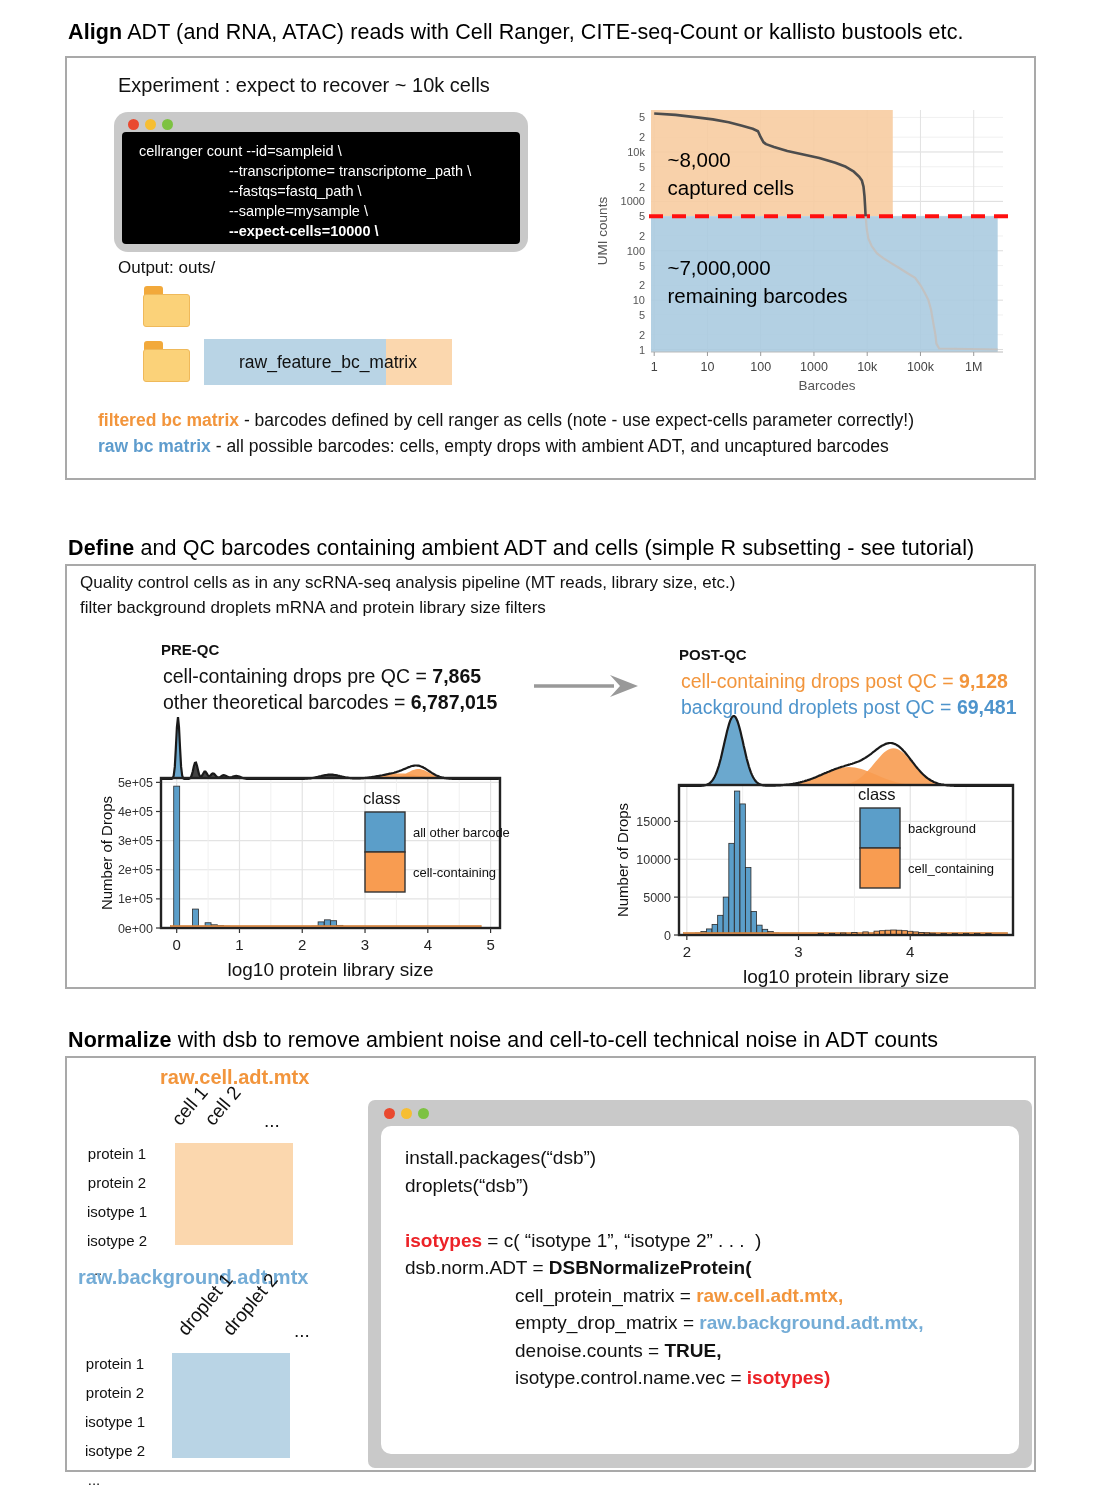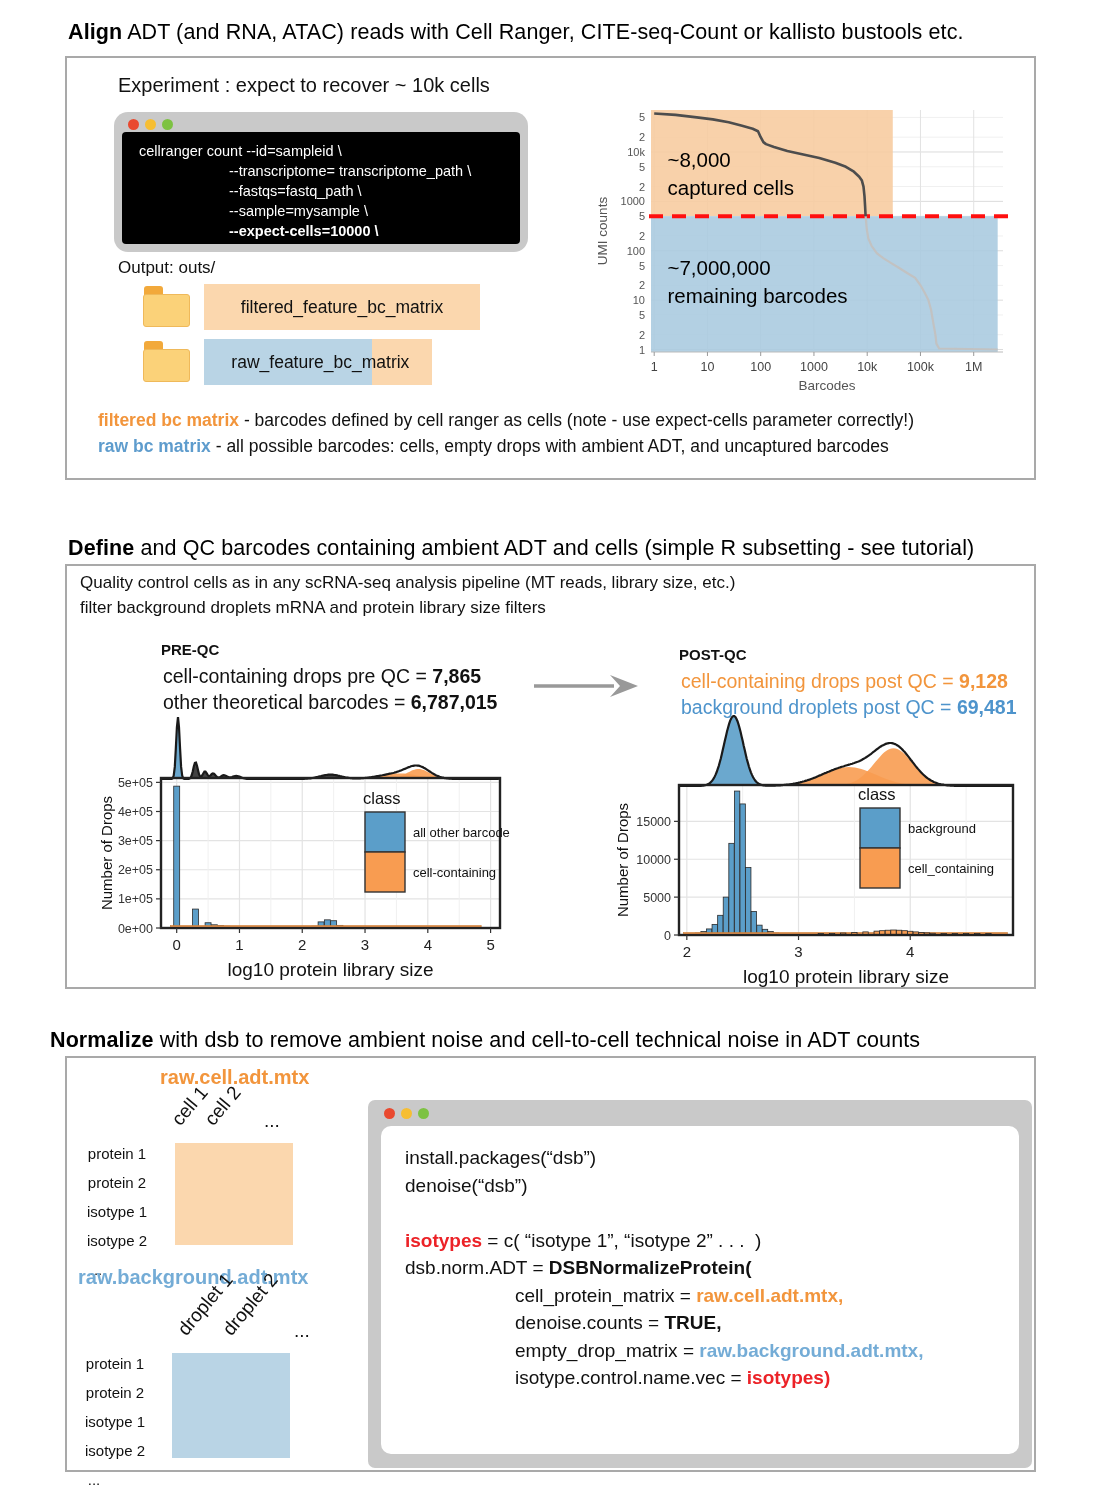--- a/index.html
+++ b/index.html
@@ -127,29 +127,26 @@
       <text x="74.50832072617247" y="64.91836734693877" font-size="20.5" fill="#000"><tspan x="74.50832072617247" dy="0">~8,000</tspan><tspan x="74.50832072617247" dy="28">captured cells</tspan></text>
       <text x="74.50832072617247" y="172.58367346938775" font-size="20.5" fill="#000"><tspan x="74.50832072617247" dy="0">~7,000,000</tspan><tspan x="74.50832072617247" dy="28">remaining barcodes</tspan></text>
     </svg>
 
   <div class="abs out-label" style="left:118px;top:258px">Output: outs/</div>
 
   <div class="abs folder" style="left:143px;top:286px">
       <div class="ftab"></div>
       <div class="fbody"></div>
     </div>
-  <div class="abs fbox" style="left:204px;top:284px;width:276px;background:#FBD7AE">
-      <span>filtered_feature_bc_matrix</span>
-    </div>
 
   <div class="abs folder" style="left:143px;top:341px">
       <div class="ftab"></div>
       <div class="fbody"></div>
     </div>
-  <div class="abs fbox" style="left:204px;top:339px;width:228px;background:linear-gradient(90deg,#B9D4E5 0%,#B9D4E5 73.5%,#FBD7AE 73.5%,#FBD7AE 100%)">
+  <div class="abs fbox" style="left:204px;top:339px;width:248px;background:linear-gradient(90deg,#B9D4E5 0%,#B9D4E5 73.5%,#FBD7AE 73.5%,#FBD7AE 100%)">
       <span style="width:76%;text-align:center">raw_feature_bc_matrix</span>
     </div>
 
   <div class="abs caption" style="left:98px;top:408px">
     <div><span class="lead-orange">filtered bc matrix</span><span> - barcodes defined by cell ranger as cells (note - use expect-cells parameter correctly!)</span></div>
     <div><span class="lead-blue">raw bc matrix</span><span> - all possible barcodes: cells, empty drops with ambient ADT, and uncaptured barcodes</span></div>
   </div>
 
   <div class="abs sec-title" style="left:68px;top:536px"><b>Define</b><span> and QC barcodes containing ambient ADT and cells (simple R subsetting - see tutorial)</span></div>
 
@@ -326,21 +323,21 @@
       <text x="302.2307692307693" y="249" font-size="15" fill="#222" text-anchor="middle">4</text>
       <text x="238" y="275" font-size="19" fill="#111" text-anchor="middle">log10 protein library size</text>
       <text x="20" y="152" font-size="15" fill="#111" text-anchor="middle" transform="rotate(-90 20 152)">Number of Drops</text>
       <text x="250" y="92" font-size="16.5" fill="#111">class</text>
       <rect x="252" y="100" width="40" height="40" fill="#5B9EC9" stroke="#333" stroke-width="1.4"></rect>
       <text x="300" y="125" font-size="13" fill="#111">background</text>
       <rect x="252" y="140" width="40" height="40" fill="#F89C51" stroke="#333" stroke-width="1.4"></rect>
       <text x="300" y="165" font-size="13" fill="#111">cell_containing</text>
     </svg>
 
-  <div class="abs sec-title" style="left:50px;top:1028px"><b>Normalize</b><span> with dsb to remove ambient noise and cell-to-cell technical noise in ADT counts</span></div>
+  <div class="abs sec-title" style="left:68px;top:1028px"><b>Normalize</b><span> with dsb to remove ambient noise and cell-to-cell technical noise in ADT counts</span></div>
 
   <div class="abs panel" style="left:65px;top:1056px;width:971px;height:416px"></div>
 
   <div class="abs mtx-title-orange" style="left:160px;top:1066px">raw.cell.adt.mtx</div>
   <div class="abs row-labels" style="left:68px;top:1139px;width:98px" id="cell-rows">
       <div>protein 1</div>
       <div>protein 2</div>
       <div>isotype 1</div>
       <div>isotype 2</div>
       <div class="dots">...</div>
@@ -359,27 +356,27 @@
 
   <div class="abs mac-win" style="left:368px;top:1100px;width:664px;height:368px;border-radius:7px">
     <div class="lights" style="left:16px;top:8px">
       <span class="dot r"></span>
       <span class="dot y"></span>
       <span class="dot g"></span>
     </div>
     <div class="abs" style="left:13px;right:13px;top:26px;bottom:14px;background:#fff;border-radius:10px">
       <div class="code-area" style="left:24px;top:18px;right:8px" id="r-code">
           <div class="code-line"><span>install.packages(“dsb”)</span></div>
-          <div class="code-line"><span>denoise(“dsb”)</span></div>
+          <div class="code-line"><span>droplets(“dsb”)</span></div>
           <div class="code-line">&nbsp;</div>
           <div class="code-line"><span class="s-red">isotypes</span><span> = c( “isotype 1”, “isotype 2” . . .  )</span></div>
           <div class="code-line"><span>dsb.norm.ADT = </span><span class="s-bold">DSBNormalizeProtein(</span></div>
           <div class="code-line code-ind"><span>cell_protein_matrix = </span><span class="s-orange">raw.cell.adt.mtx,</span></div>
+          <div class="code-line code-ind"><span>empty_drop_matrix = </span><span class="s-blue">raw.background.adt.mtx,</span></div>
           <div class="code-line code-ind"><span>denoise.counts = </span><span class="s-bold">TRUE,</span></div>
-          <div class="code-line code-ind"><span>empty_drop_matrix = </span><span class="s-blue">raw.background.adt.mtx,</span></div>
           <div class="code-line code-ind"><span>isotype.control.name.vec = </span><span class="s-red">isotypes</span><span class="s-red">)</span></div>
         </div>
     </div>
   </div>
 
 <span class="abs" style="font-size: 19px; white-space: nowrap; left: 184px; top: 1108px; transform: rotate(-50deg); transform-origin: 0px 100%;">cell 1</span>
     <span class="abs" style="font-size: 19px; white-space: nowrap; left: 217px; top: 1108px; transform: rotate(-50deg); transform-origin: 0px 100%;">cell 2</span>
     <span class="abs" style="font-size: 19px; white-space: nowrap; left: 264px; top: 1110px;">...</span>
     <span class="abs" style="font-size: 19px; white-space: nowrap; left: 190px; top: 1318px; transform: rotate(-50deg); transform-origin: 0px 100%;">droplet 1</span>
     <span class="abs" style="font-size: 19px; white-space: nowrap; left: 235px; top: 1318px; transform: rotate(-50deg); transform-origin: 0px 100%;">droplet 2</span>

